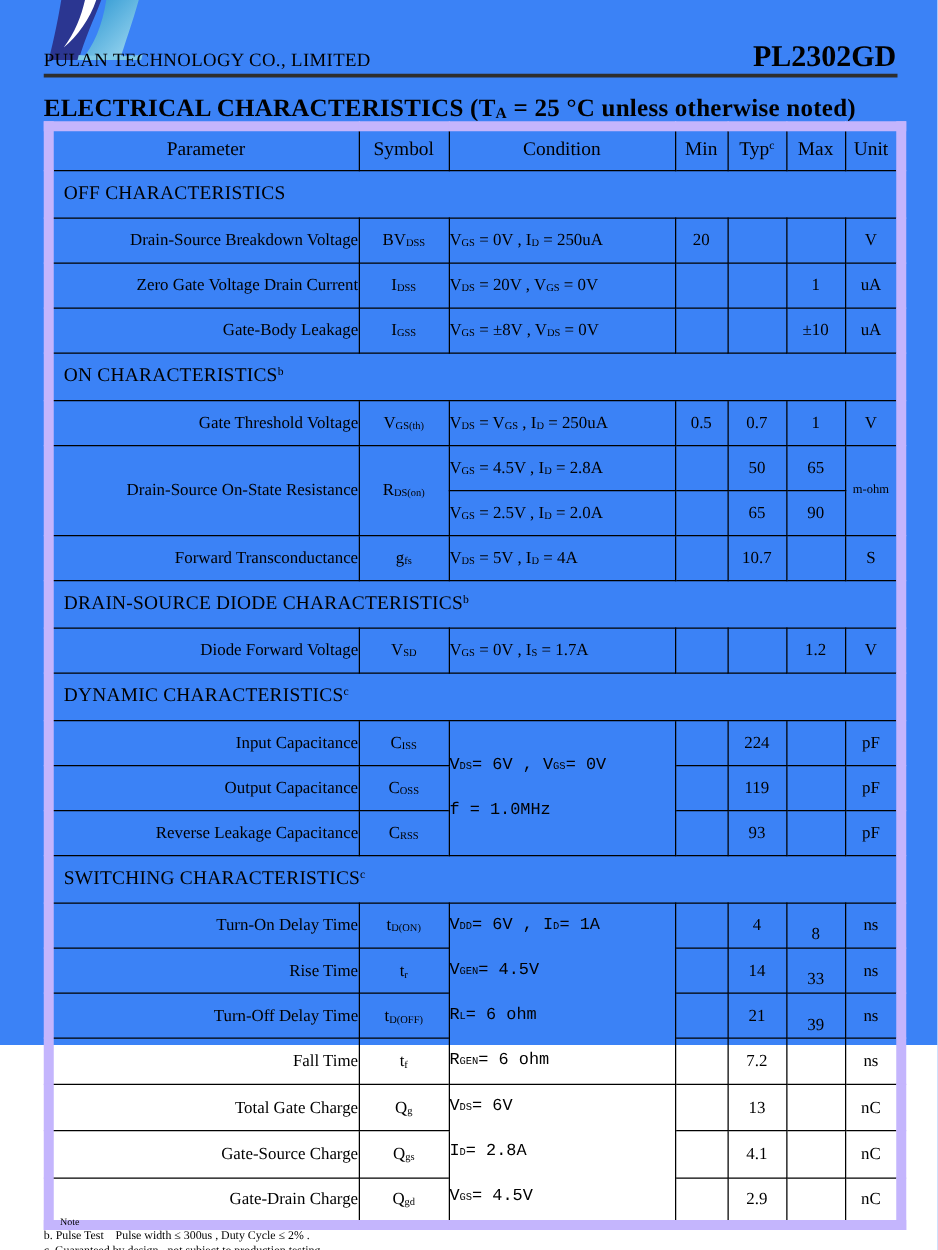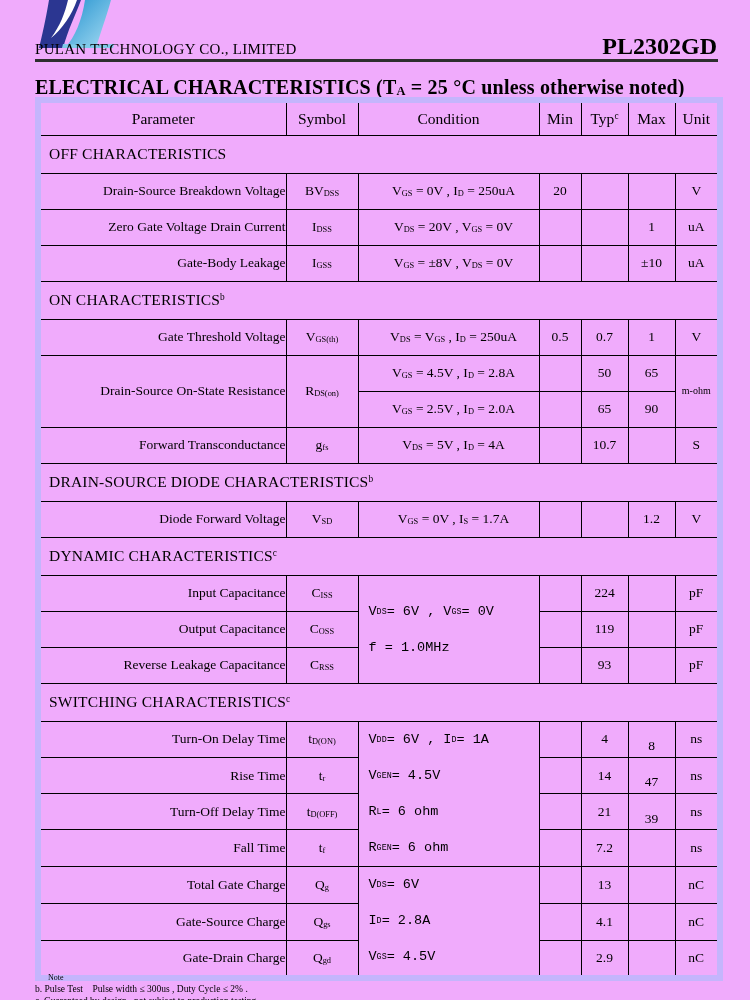--- a/index.html
+++ b/index.html
@@ -1,41 +1,41 @@
 <!DOCTYPE html>
 <html><head>
 <meta charset="utf-8">
 <style>
   html,body{margin:0;padding:0;background:#fff;}
   body{width:750px;height:1000px;overflow:hidden;
        font-family:"Liberation Serif","DejaVu Serif",serif;color:#000;}
-  .page{position:relative;width:750px;height:1000px;background:#f0abfc;}
+  .page{position:relative;width:750px;height:836px;background:#3b82f6;}
 
   
   .logo{position:absolute;left:35px;top:0;width:80px;height:48px;}
   .masthead{position:absolute;left:35px;right:33px;top:32px;height:26px;
             display:flex;justify-content:space-between;align-items:flex-end;}
   .company{font-size:15px;letter-spacing:.3px;}
   .part{font-size:24px;font-weight:600;line-height:1;}
   .rule{position:absolute;left:35px;right:32px;top:59px;height:3px;background:#2e2e2e;}
   .title{position:absolute;left:35px;top:65px;font-size:20px;font-weight:bold;letter-spacing:.2px;margin-top:11px;}
 
   
   table.chars{position:absolute;left:35px;top:97px;width:682px;
-              border-collapse:collapse;table-layout:fixed;border:6px solid #c4b5fd;}
+              border-collapse:collapse;table-layout:fixed;border:8px solid #c4b5fd;}
   td,th{border:1px solid #000;padding:0;font-size:13.5px;font-weight:normal;
         overflow:hidden;line-height:1.15;}
   thead tr{height:35px;}
   thead th{font-size:15.5px;text-align:center;}
   tr.section-row{height:38px;}
   td.section-cell{text-align:left;padding-left:8px;font-size:15.5px;letter-spacing:.2px;}
   tbody tr{height:36px;}
   .c-param{text-align:right;padding-left:8px;}
   .c-sym{text-align:center;}
-  .c-cond{text-align:center;padding-left:10px;}
+  .c-cond{text-align:left;}
   .c-min,.c-typ,.c-max,.c-unit{text-align:center;}
   .small{font-size:10px;}
   .low{vertical-align:bottom;}
   .low .vwrap{padding-bottom:3px;}
   td.ml{vertical-align:top;}
   .mlwrap .ln{height:36px;display:flex;align-items:center;font-family:Liberation Mono, monospace;}
   td.mid2 .mlwrap{padding-top:18px;}
   sub{font-size:.62em;vertical-align:-0.12em;line-height:0;}
   sup{font-size:.6em;vertical-align:.5em;line-height:0;}
 
@@ -222,21 +222,21 @@
             <div class="vwrap">8</div>
           </td>
           <td class="c-unit">ns</td>
         </tr>
         <tr>
           <td class="c-param">Rise Time</td>
           <td class="c-sym">t<sub>r</sub></td>
           <td class="c-min"></td>
           <td class="c-typ">14</td>
           <td class="c-max low">
-            <div class="vwrap">47</div>
+            <div class="vwrap">33</div>
           </td>
           <td class="c-unit">ns</td>
         </tr>
         <tr>
           <td class="c-param">Turn-Off Delay Time</td>
           <td class="c-sym">t<sub>D(OFF)</sub></td>
           <td class="c-min"></td>
           <td class="c-typ">21</td>
           <td class="c-max low">
             <div class="vwrap">39</div>

